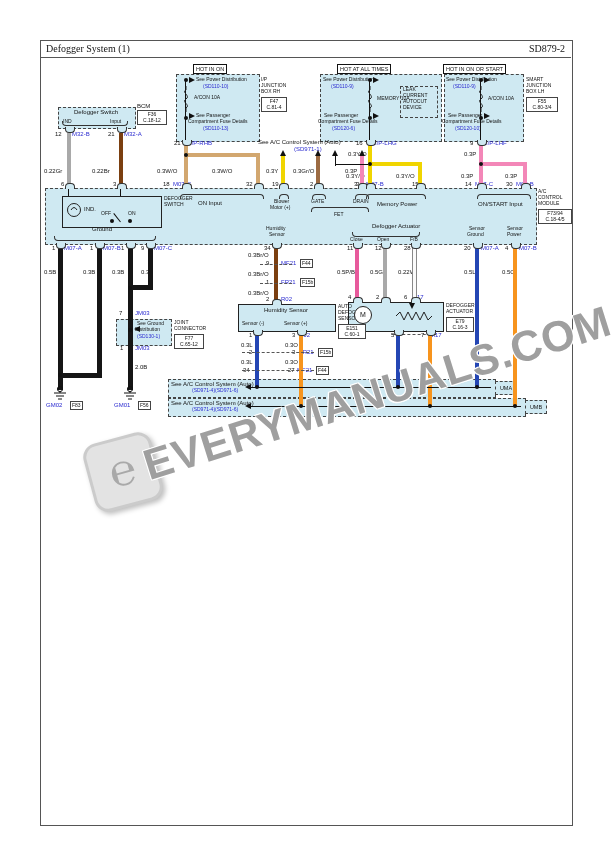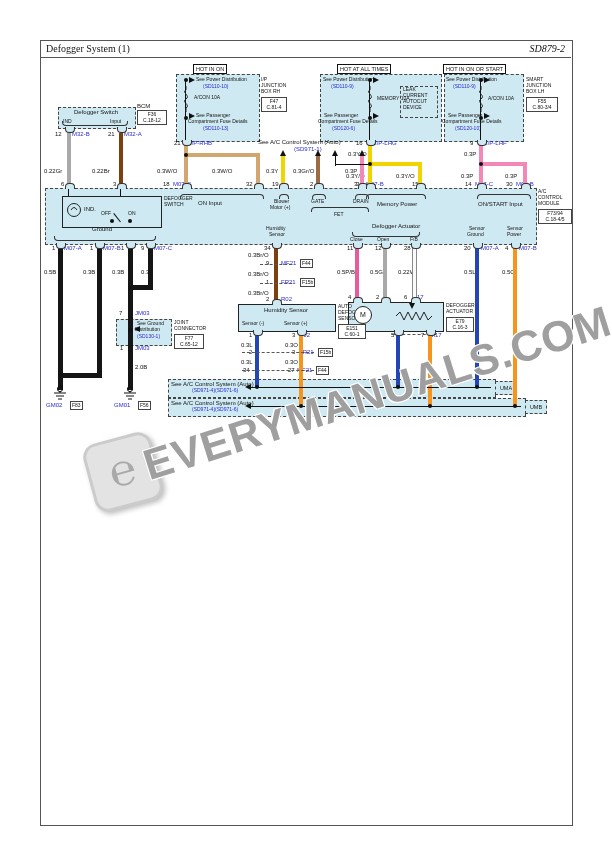--- a/index.html
+++ b/index.html
@@ -2,21 +2,21 @@
 <html><head>
 <meta charset="utf-8">
 <style>
   html,body{margin:0;padding:0;background:#fff;}
   .page{position:relative;width:612px;height:866px;background:#fff;overflow:hidden;
         font-family:"Liberation Sans",sans-serif;color:#141414;}
   .frame{position:absolute;left:40px;top:40px;width:531px;height:784px;border:1px solid #555;}
   .hdr{position:absolute;left:40px;top:40px;width:531px;height:17px;border-bottom:1px solid #555;
        font-family:"Liberation Serif",serif;font-size:10px;}
   .hdr .t{position:absolute;left:6px;top:3px;}
-  .hdr .c{position:absolute;right:6px;top:3px;font-style:italic;}
+  .hdr .c{position:absolute;right:6px;top:3px;}
   .lbl{position:absolute;font-size:6px;line-height:1.15;white-space:nowrap;color:#141414;}
   .s5{font-size:5px;}
   .blue{color:#2a2ad0;}
   .ctr{text-align:center;}
   .hotbox{position:absolute;border:1px solid #111;background:#fff;font-size:5.5px;
           padding:1px 2px;white-space:nowrap;z-index:6;}
   .dashbox{position:absolute;border:1px dashed #444;background:#cfe9f2;}
   .solidbox{position:absolute;border:1px solid #222;background:#cfe9f2;}
   .connbox{position:absolute;border:1px solid #444;background:#fff;font-size:5px;
            text-align:center;line-height:1.25;padding:0 1px;z-index:6;}

